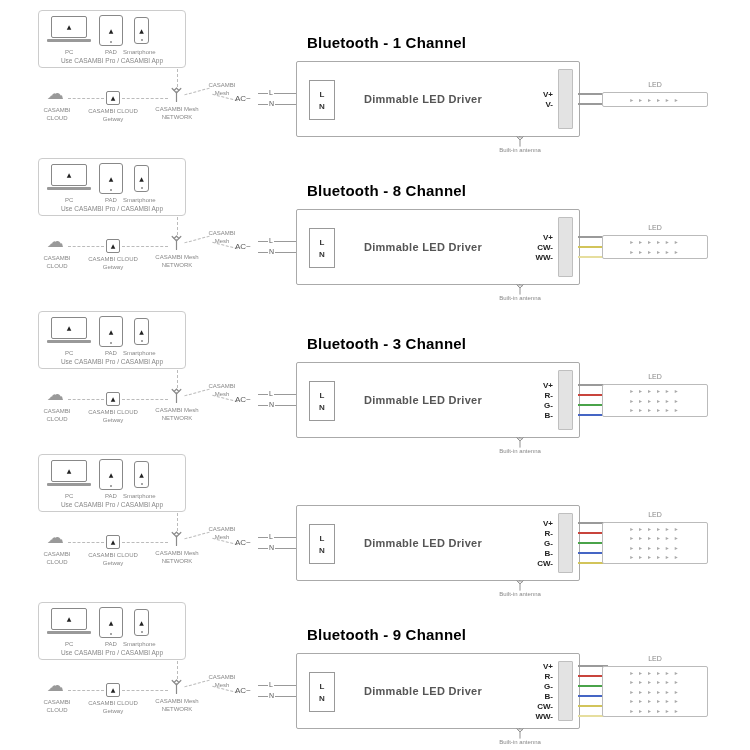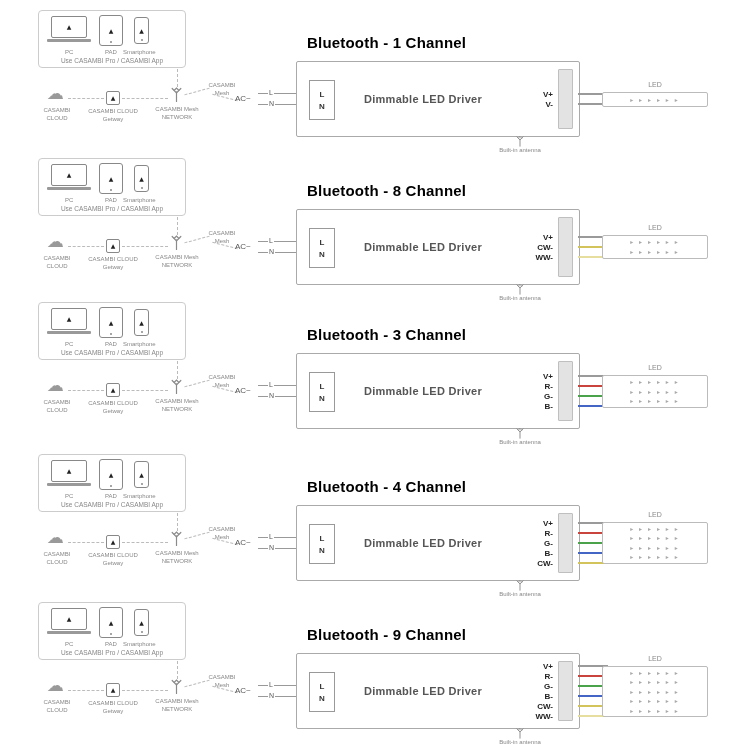--- a/index.html
+++ b/index.html
@@ -252,21 +252,21 @@
         <svg class="anticon" viewBox="0 0 12 14">
           <g stroke="#8a8a8a" stroke-width="1.2" fill="none" stroke-linecap="round">
             <path d="M6 13 V4"></path>
             <path d="M2 1 L6 5 L10 1"></path>
             <path d="M4 2.6 L6 0.6 L8 2.6"></path>
           </g>
         </svg>
         <div class="antlab">Built-in antenna</div>
       </div>
     </section>
-    <section class="row" style="top:296px">
+    <section class="row" style="top:305px">
       <h2 class="title">Bluetooth - 3 Channel</h2>
       <div class="devbox">
         <div class="laptop">
           <div class="lap-scr">
             <span class="tri">▲</span>
           </div>
           <div class="lap-base"></div>
         </div>
         <div class="tablet">
           <span class="tri">▲</span>
@@ -339,21 +339,20 @@
           <g stroke="#8a8a8a" stroke-width="1.2" fill="none" stroke-linecap="round">
             <path d="M6 13 V4"></path>
             <path d="M2 1 L6 5 L10 1"></path>
             <path d="M4 2.6 L6 0.6 L8 2.6"></path>
           </g>
         </svg>
         <div class="antlab">Built-in antenna</div>
       </div>
     </section>
     <section class="row" style="top:448px">
-      <h2 class="title">Bluetooth - 4 Channel</h2>
       <div class="devbox">
         <div class="laptop">
           <div class="lap-scr">
             <span class="tri">▲</span>
           </div>
           <div class="lap-base"></div>
         </div>
         <div class="tablet">
           <span class="tri">▲</span>
           <span class="homedot"></span>

